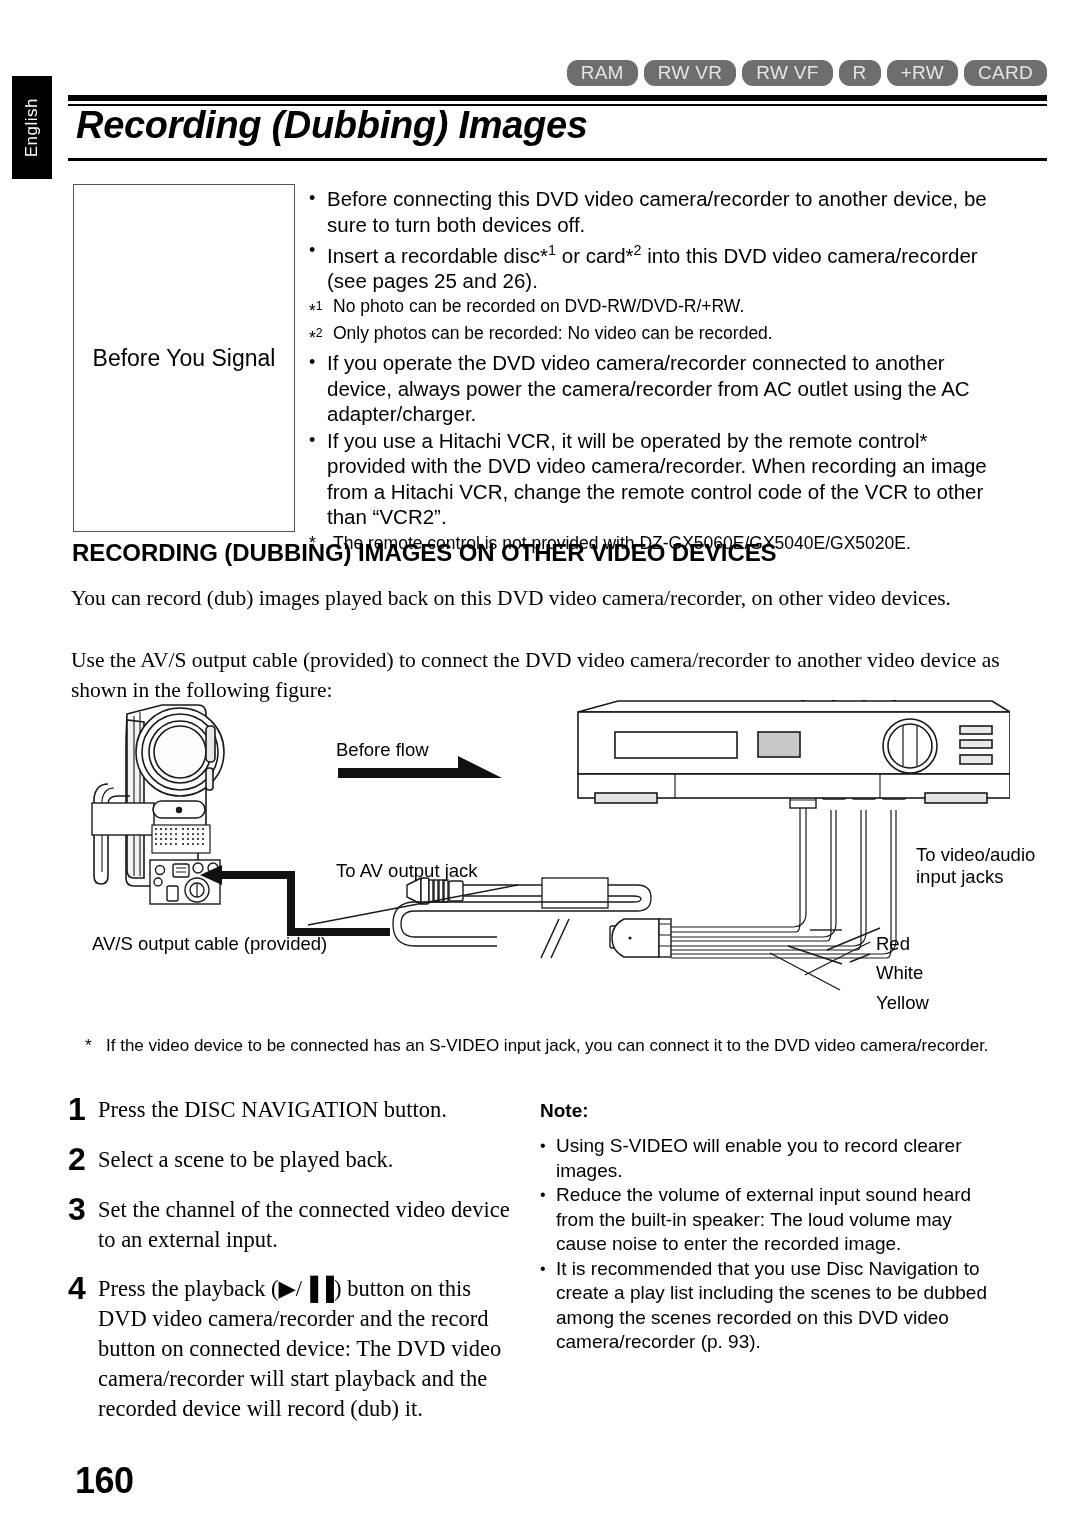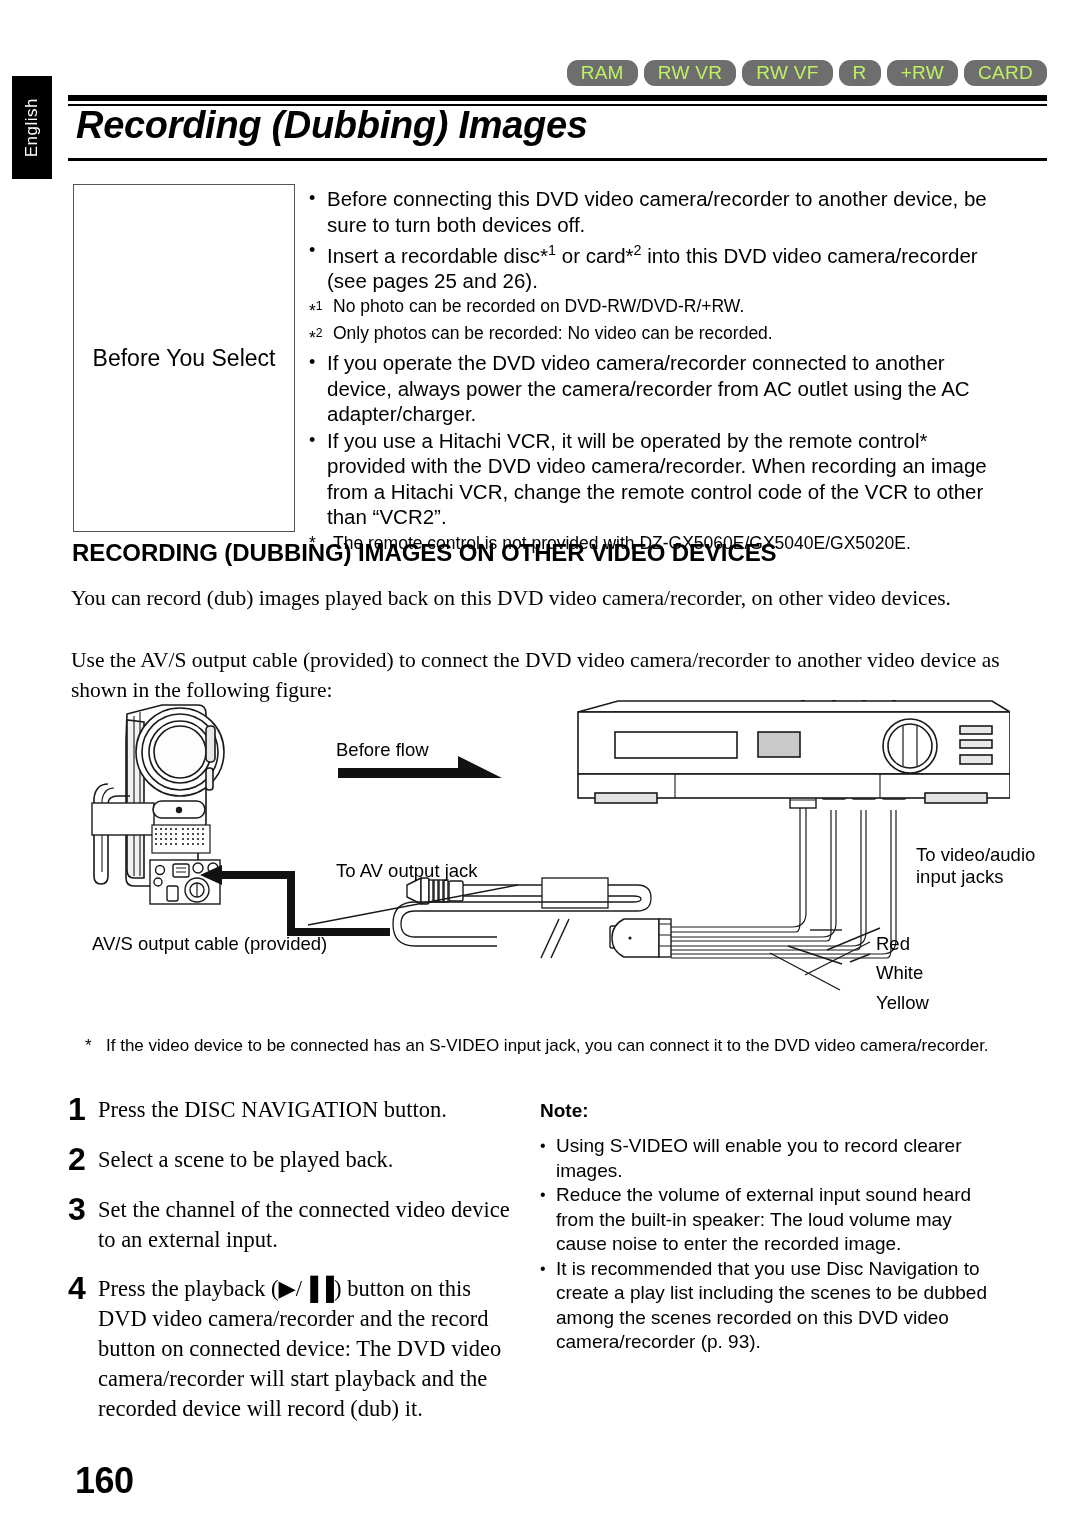--- a/index.html
+++ b/index.html
@@ -47,21 +47,21 @@
   
   .badges {
     position: absolute;
     right: 33px;
     top: 60px;
     display: flex;
     gap: 6px;
   }
   .badge {
     background: #6e6e6e;
-    color: #bef264;
+    color: #e5e5e5;
     border-radius: 11px;
     height: 26px;
     line-height: 26px;
     padding: 0 14px;
     font-size: 19px;
     font-weight: 400;
     letter-spacing: 0.3px;
     white-space: nowrap;
     text-align: center;
   }
@@ -276,21 +276,21 @@
     <div class="badge">+RW</div>
     <div class="badge">CARD</div>
   </div>
 
   <div class="title-rule-top"></div>
   <div class="title-rule-top2"></div>
   <div class="page-title">Recording (Dubbing) Images</div>
   <div class="title-rule-bottom"></div>
 
   <div class="byb-box">
-    <div class="byb-label">Before You Select</div>
+    <div class="byb-label">Before You Signal</div>
   </div>
 
   <div class="byb-content">
 
     <div class="bullet-line">
       <div class="dot">•</div>
       <div class="txt">Before connecting this DVD video camera/recorder to another device, be sure to turn both devices off.</div>
     </div>
 
     <div class="bullet-line">

